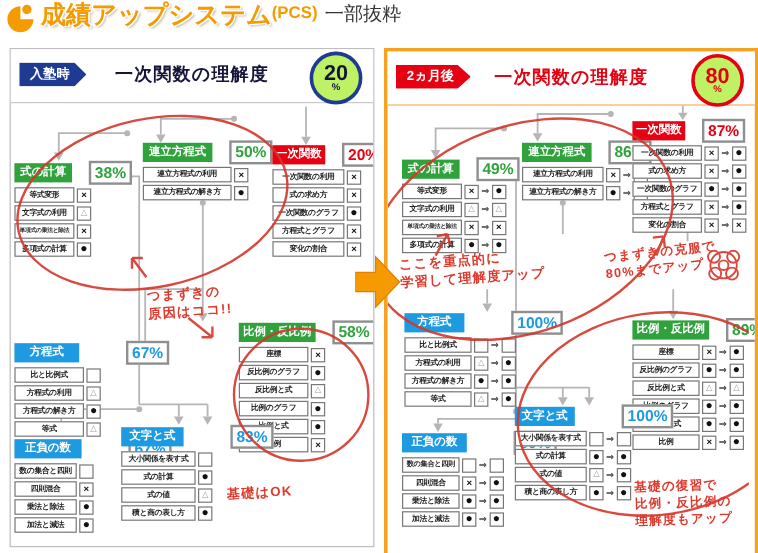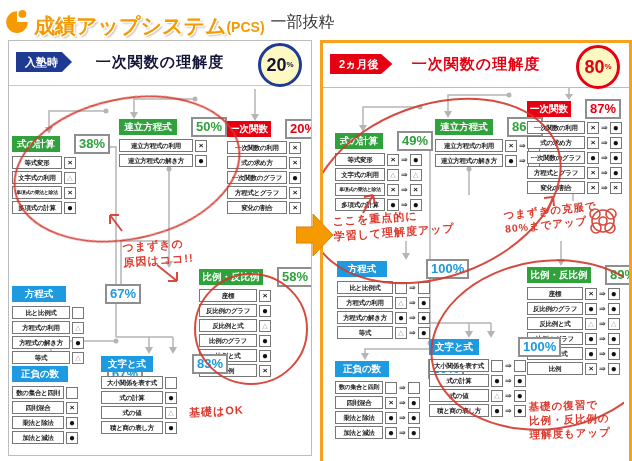--- a/index.html
+++ b/index.html
@@ -1,21 +1,21 @@
 <!DOCTYPE html>
 <html><head>
 <meta charset="utf-8">
 <style>
   html,body{margin:0;padding:0;}
   body{
     width:632px;height:461px;position:relative;background:#fff;
     font-family:"Liberation Sans","DejaVu Sans",sans-serif;overflow:hidden;
   }
   
-  .app-header{position:absolute;left:4px;top:2px;height:34px;display:flex;align-items:flex-end;}
+  .app-header{position:absolute;left:4px;top:2px;height:34px;display:flex;}
   .logo{width:26px;height:26px;margin-right:4px;margin-bottom:2px;}
   .title-main{font-size:21px;font-weight:bold;color:#f59a00;letter-spacing:0px;line-height:1;
     text-shadow:1px 1px 0 #fff,-1px 1px 0 #fff,1px -1px 0 #fff,-1px -1px 0 #fff,2px 2px 2px rgba(90,60,0,.35);}
   .title-pcs{font-size:14px;font-weight:bold;color:#f59a00;line-height:1.25;
     text-shadow:1px 1px 0 #fff,-1px 1px 0 #fff,1px -1px 0 #fff,-1px -1px 0 #fff;}
   .note-excerpt{font-size:16px;color:#333;margin-left:6px;margin-bottom:3px;}
   
   .panel{position:absolute;background:#fff;}
   .panel.left{left:8px;top:40px;width:302px;height:414px;border:1px solid #bcbcbc;}
   .panel.right{left:320px;top:40px;width:306px;height:418px;border:3px solid #f6a21e;}
@@ -25,21 +25,21 @@
   .badge{position:absolute;left:7px;top:11px;height:20px;line-height:20px;padding:0 14px 0 9px;
     color:#fff;font-size:11px;font-weight:bold;
     clip-path:polygon(0 0,82% 0,100% 50%,82% 100%,0 100%);}
   .badge.navy{background:#1e3a93;}
   .badge.red{background:#e60012;}
   .panel-title{position:absolute;left:0;right:0;top:12px;text-align:center;
     font-size:15px;font-weight:bold;letter-spacing:1px;}
   .panel-title.navy-t{color:#15153a;}
   .panel-title.red-t{color:#e60012;}
   .score-circle{position:absolute;right:9px;top:2px;width:38px;height:38px;border-radius:50%;
-    background:#fef9c3;display:flex;flex-direction:row;align-items:center;justify-content:center;z-index:6;text-align:right;}
+    background:#bef264;display:flex;flex-direction:column;align-items:center;justify-content:center;z-index:6;text-align:right;}
   .score-circle.navy-b{border:3px solid #1e3a93;color:#15153a;}
   .score-circle.red-b{border:3px solid #e60012;color:#e60012;}
   .score-num{font-size:18px;font-weight:bold;line-height:15px;}
   .score-unit{font-size:8px;font-weight:bold;line-height:8px;}
   .diagram{position:absolute;left:0;top:0;right:0;bottom:0;overflow:hidden;}
   .svg-layer{position:absolute;left:0;top:0;pointer-events:none;}
   .lines-layer{z-index:1;}
   .red-layer{z-index:4;}
   
   .tbox{position:absolute;z-index:2;}

